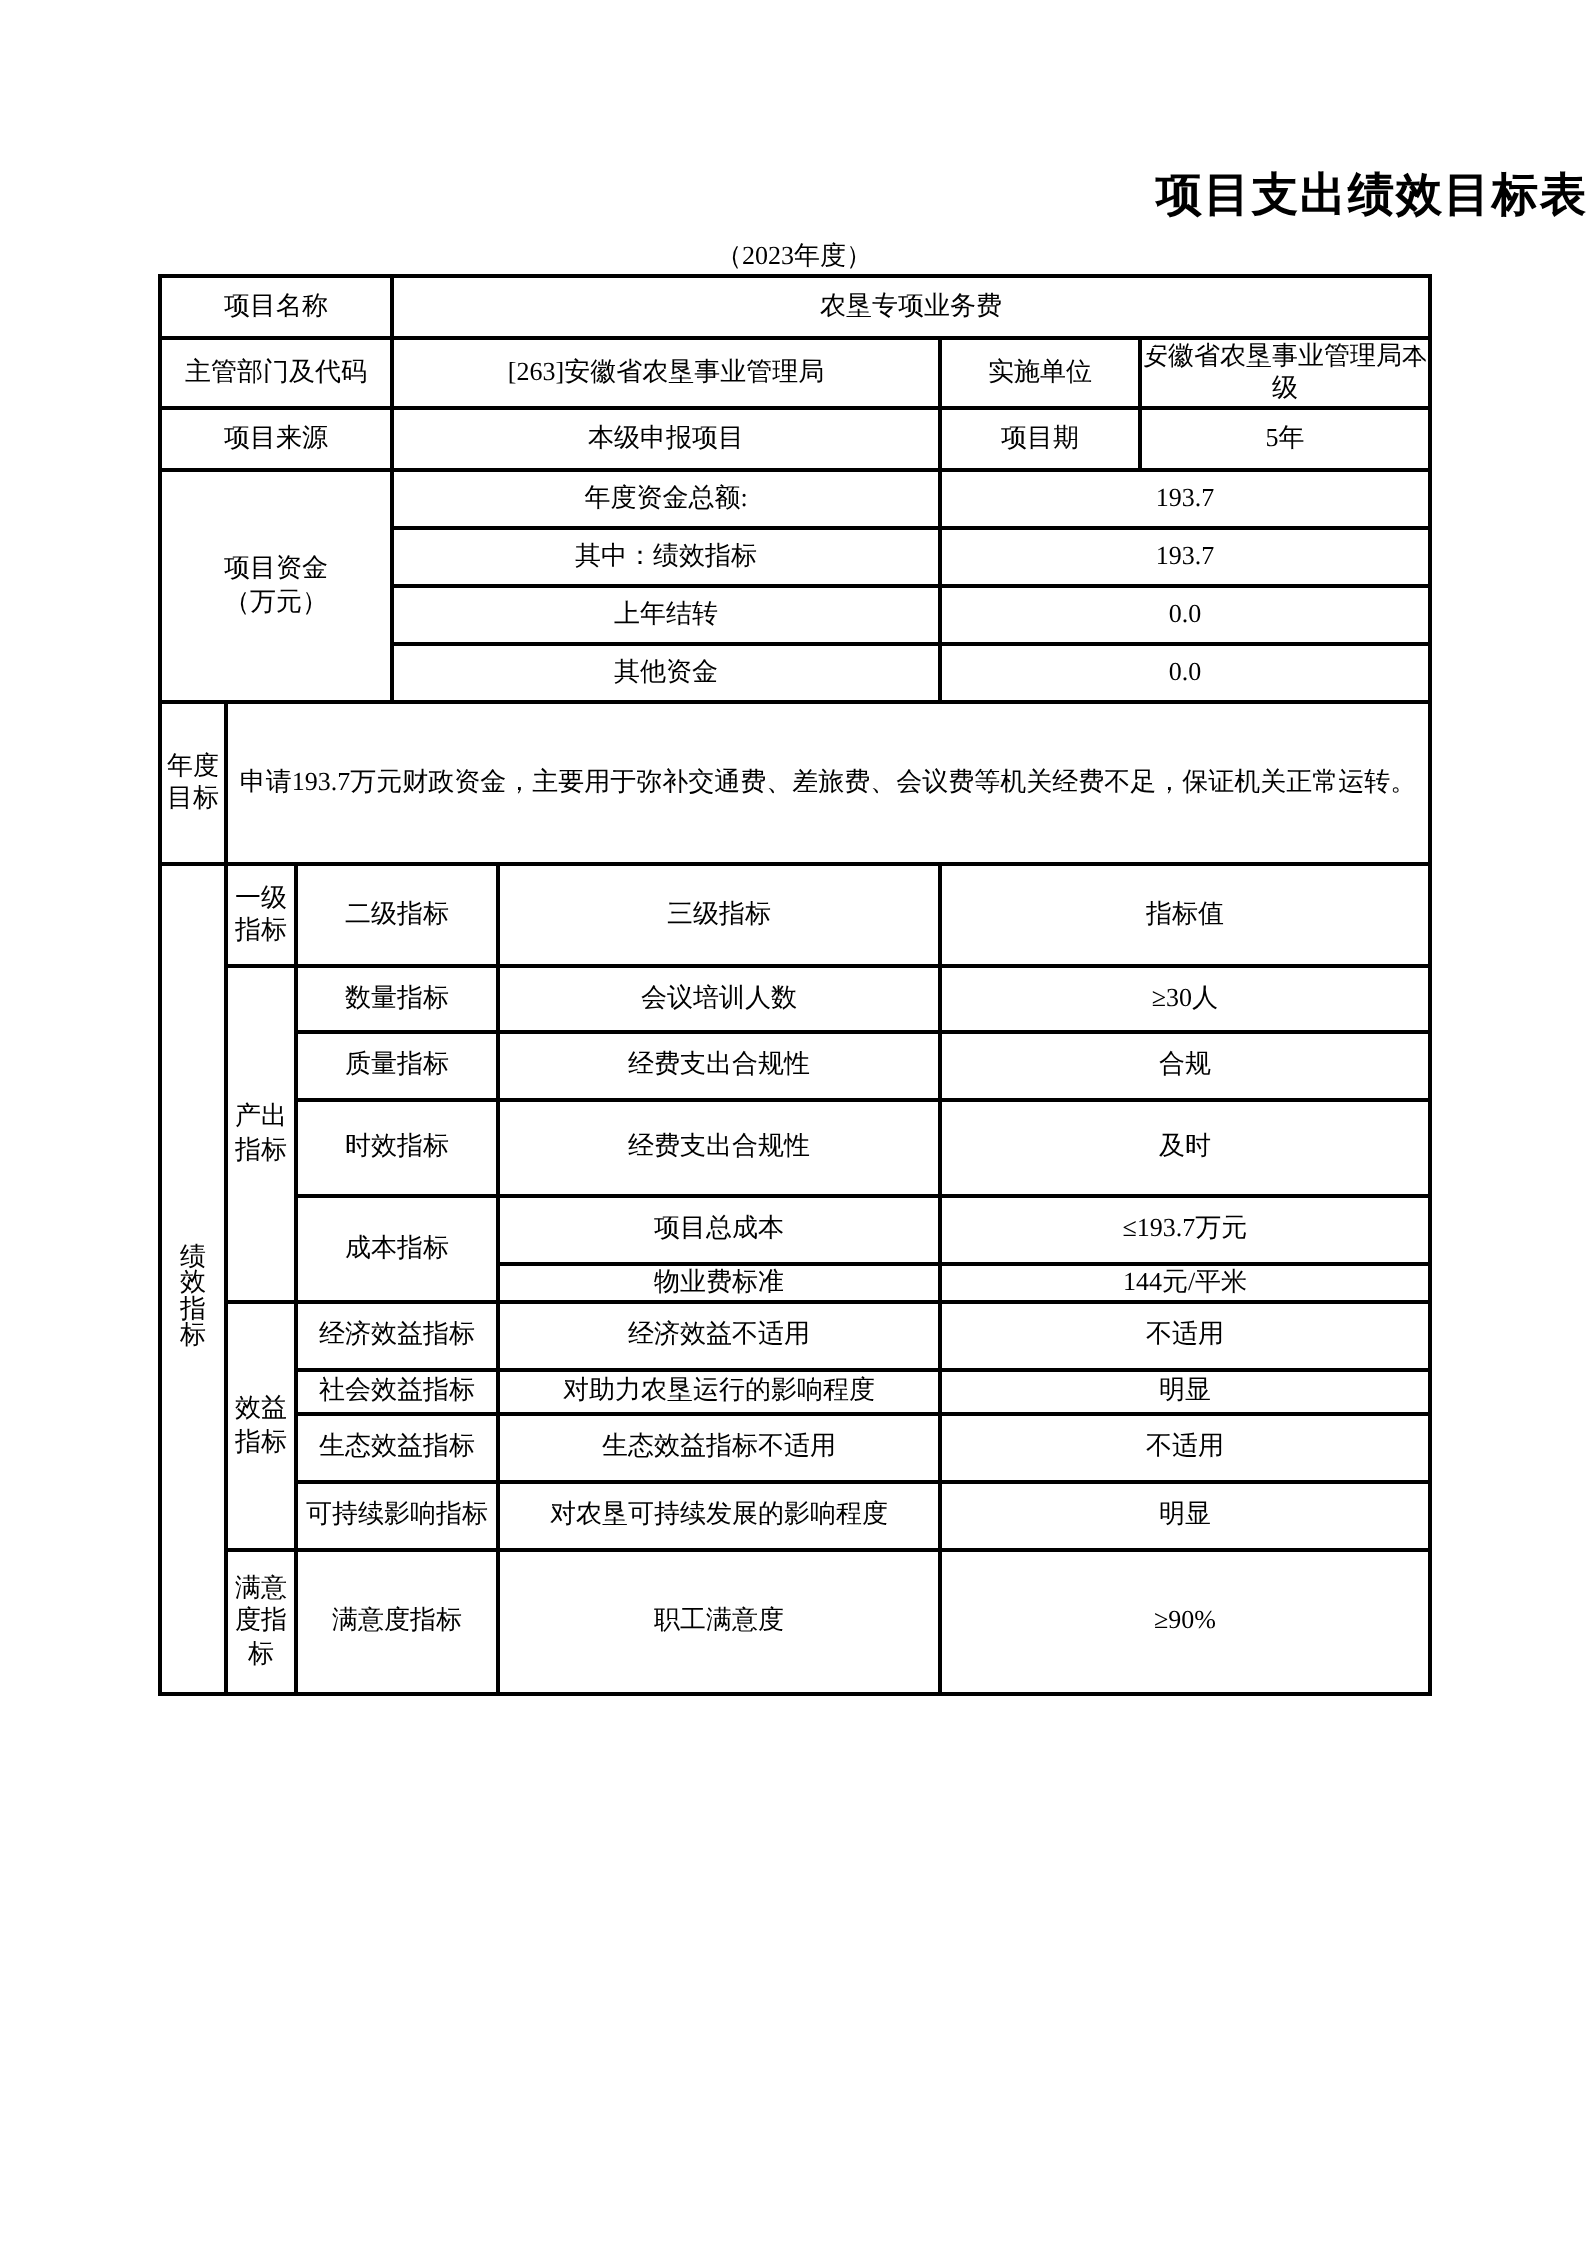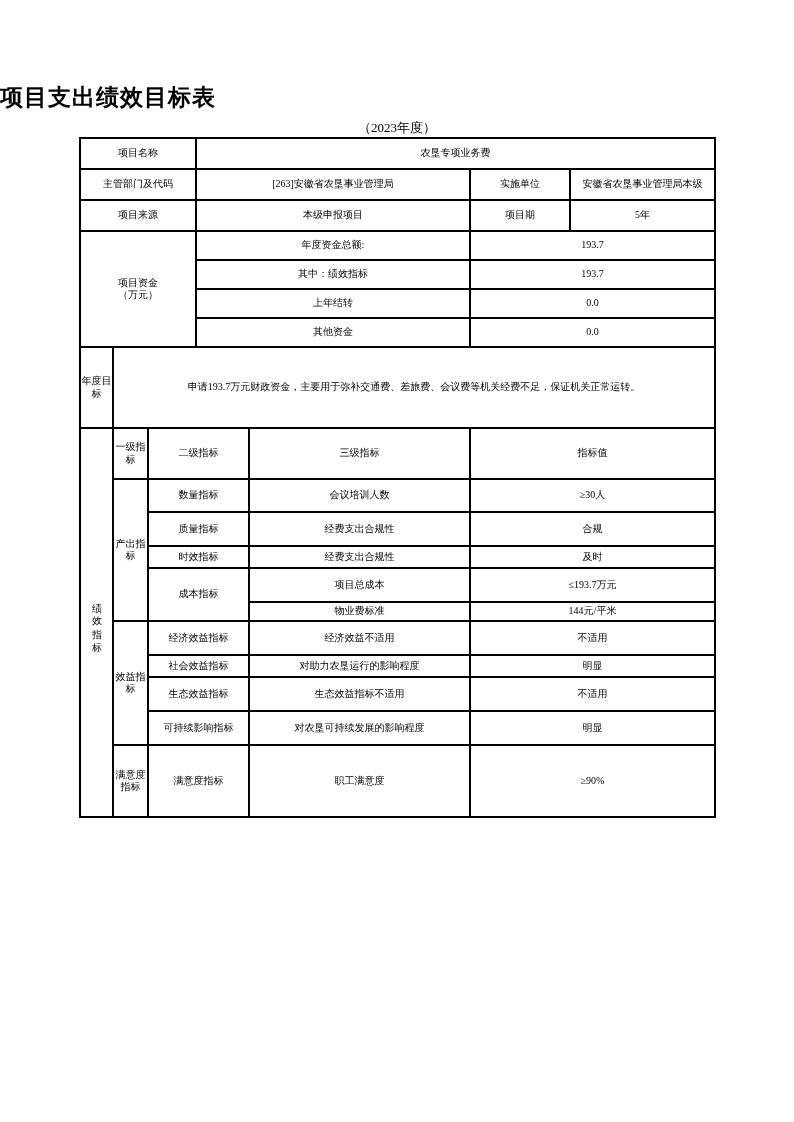--- a/index.html
+++ b/index.html
@@ -9,21 +9,21 @@
     height: 1122px;
     background: #ffffff;
     color: #000000;
     font-family: "Liberation Serif", "DejaVu Serif", serif;
     overflow: hidden;
   }
   .doc-title {
     position: absolute;
     top: 82px; left: 0;
     width: 100%;
-    text-align: left;
+    text-align: right;
     font-size: 23px;
     font-weight: bold;
     letter-spacing: 1px;
   }
   .doc-subtitle {
     position: absolute;
     top: 119px; left: 0;
     width: 100%;
     text-align: center;
     font-size: 13px;
@@ -31,34 +31,34 @@
   table.main {
     position: absolute;
     top: 137px; left: 79px;
     width: 636px;
     border-collapse: collapse;
     table-layout: fixed;
     border: 2px solid #000;
   }
   table.main td {
     border: 2px solid #000;
-    font-size: 10px;
+    font-size: 13px;
     line-height: 1.25;
     padding: 0;
     text-align: center;
     vertical-align: middle;
     overflow: hidden;
   }
   td.left   { text-align: left; padding-left: 4px; }
   td.right  { text-align: right; padding-right: 4px; }
   td.ind-a  { padding-left: 6px; }
   td.ind-b  { padding-left: 12px; }
   td.ind-c  { padding-left: 30px; }
   td.pre    { white-space: pre-line; }
-  td.tight  { font-size: 12px; }
+  td.tight  { font-size: 12px; border-radius: 13px; }
   td.l3cell { text-align: left; padding-left: 3px; margin-left: 18px; }
   td.goal-text {
     text-align: left;
     padding-left: 4px;
     white-space: nowrap;
     font-size: 12.5px;
   }
   .vtext {
     writing-mode: vertical-rl;
     text-orientation: upright;
@@ -144,21 +144,21 @@
       <td rowspan="5">产出指标</td>
       <td colspan="2">数量指标</td>
       <td class="l3cell">会议培训人数</td>
       <td colspan="2">≥30人</td>
     </tr>
     <tr style="height:34px">
       <td colspan="2">质量指标</td>
       <td class="l3cell">经费支出合规性</td>
       <td colspan="2">合规</td>
     </tr>
-    <tr style="height:22px">
+    <tr style="height:48px">
       <td colspan="2">时效指标</td>
       <td class="l3cell">经费支出合规性</td>
       <td colspan="2">及时</td>
     </tr>
     <tr style="height:34px">
       <td colspan="2" rowspan="2">成本指标</td>
       <td class="l3cell">项目总成本</td>
       <td colspan="2">≤193.7万元</td>
     </tr>
     <tr style="height:19px">

